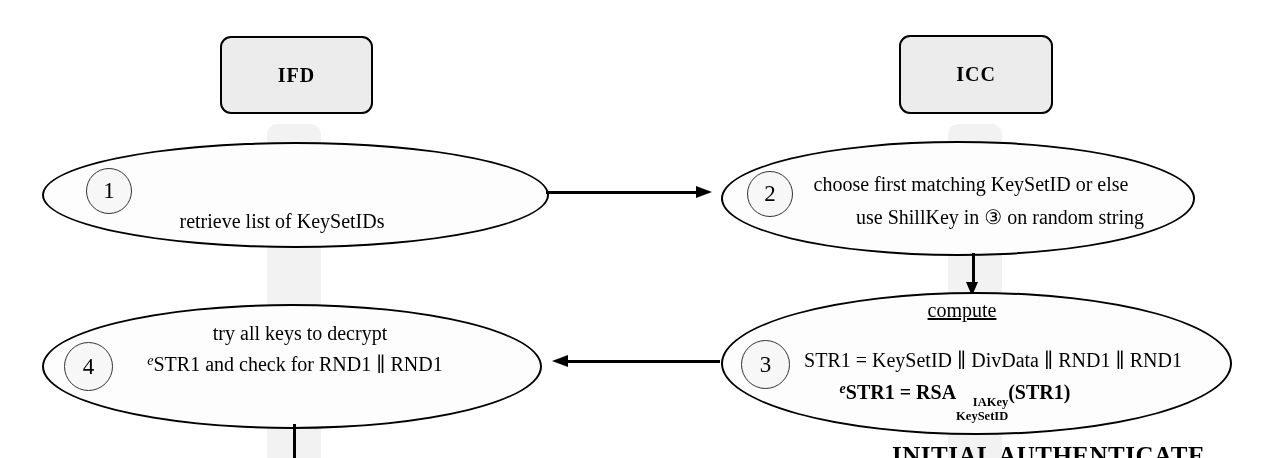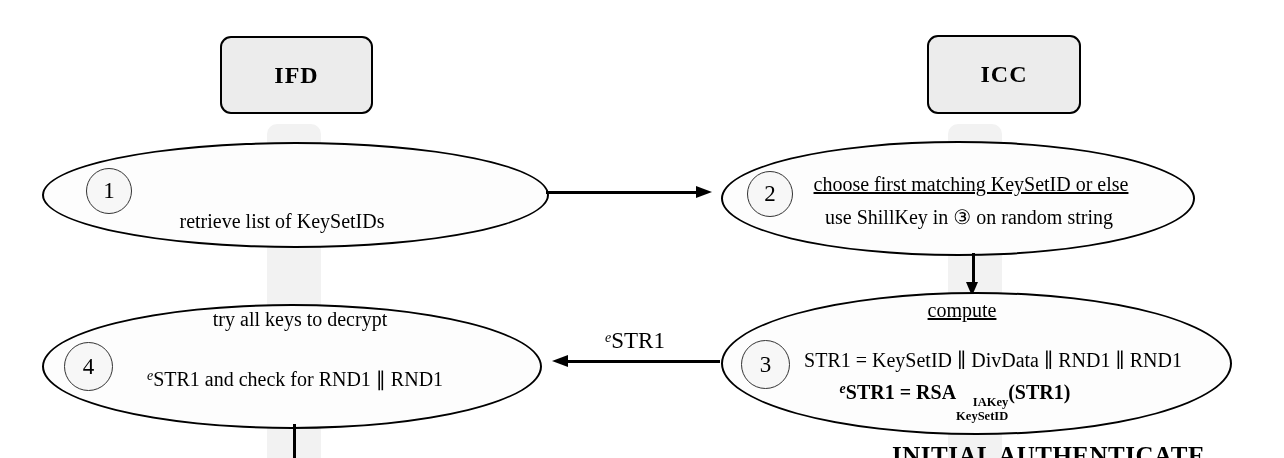--- a/index.html
+++ b/index.html
@@ -13,21 +13,21 @@
     position:absolute; top:124px; height:334px; width:54px;
     background:var(--lifeline_fill,#f2f2f2);
     border-radius:10px 10px 0 0;
   }
   .actor {
     position:absolute;
     background:var(--box_fill,#ececec);
     border:2.5px solid var(--stroke,#000);
     border-radius:11px;
     display:flex; align-items:center; justify-content:center;
-    font-weight:bold; font-size:24px; letter-spacing:1px;
+    font-weight:bold; font-size:20px; letter-spacing:1px;
   }
   .ellipse {
     position:absolute;
     background:var(--ellipse_fill,#fdfdfd);
     border:2.5px solid var(--stroke,#000);
     border-radius:50%;
   }
   .badge {
     position:absolute;
     background:var(--badge_fill,#f7f7f7);
@@ -68,66 +68,63 @@
 <div id="canvas">
 
   <div class="lifeline" style="left:267px;"></div>
   <div class="lifeline" style="left:948px;"></div>
 
   <div class="footer" style="left:892px; top:442px;">INITIAL AUTHENTICATE</div>
 
   <div class="actor" style="left:220px; top:36px; width:149px; height:74px;">
     <span>IFD</span>
   </div>
-  <div class="actor" style="left:899px; top:35px; width:150px; height:75px;margin-left:28px;">
+  <div class="actor" style="left:899px; top:35px; width:150px; height:75px;">
     <span>ICC</span>
   </div>
 
   <div class="ellipse" style="left:42px; top:142px; width:503px; height:102px;"></div>
   <div class="badge" style="left:86px; top:168px; width:44px; height:44px;">
     <span>1</span>
   </div>
   <div class="tline" style="left:132px; top:181px; width:300px;margin-top:28px;">retrieve list of KeySetIDs</div>
 
   <div class="hline" style="left:546px; top:191px; width:152px;"></div>
   <div class="head-right" style="left:696px; top:185.5px;"></div>
 
   <div class="ellipse" style="left:721px; top:141px; width:470px; height:111px;"></div>
   <div class="badge" style="left:747px; top:171px; width:44px; height:44px;">
     <span>2</span>
   </div>
-  <div class="tline" style="left:771px; top:172px; width:400px;text-decoration:underline;">choose first matching KeySetID or else</div>
-  <div class="tline" style="left:769px; top:205px; width:400px;">use ShillKey in ③ on random string</div>
+  <div class="tline" style="left:771px; top:172px; width:400px;">choose first matching KeySetID or else</div>
+  <div class="tline" style="left:800px; top:205px; width:400px;">use ShillKey in ③ on random string</div>
 
   <div class="vline" style="left:972px; top:253px; height:31px;"></div>
   <div class="head-down" style="left:966px; top:282px;"></div>
 
   <div class="ellipse" style="left:721px; top:292px; width:507px; height:139px;"></div>
   <div class="badge" style="left:741px; top:340px; width:47px; height:47px;">
     <span>3</span>
   </div>
   <div class="tline" style="left:812px; top:298px; width:300px;text-decoration:underline;">compute</div>
   <div class="tline" style="left:768px; top:348px; width:450px;">STR1 = KeySetID ∥ DivData ∥ RND1 ∥ RND1</div>
   <div class="tline" style="left:755px; top:377px; width:400px;font-weight:bold;">
     <span class="sup-e">e</span><span>STR1 = RSA</span><span class="ss">
         <span>IAKey</span>
         <span>KeySetID</span>
       </span><span>(STR1)</span>
   </div>
 
-  <div class="msg-label" style="left:545px; top:325px; width:180px;">
-    <span class="sup-e">e</span><span>STR1</span>
-  </div>
   <div class="hline" style="left:566px; top:360px; width:154px;"></div>
   <div class="head-left" style="left:552px; top:354.5px;"></div>
 
   <div class="ellipse" style="left:42px; top:304px; width:496px; height:121px;"></div>
   <div class="badge" style="left:64px; top:342px; width:47px; height:47px;">
     <span>4</span>
   </div>
-  <div class="tline" style="left:150px; top:307px; width:300px;">try all keys to decrypt</div>
-  <div class="tline" style="left:95px; top:364px; width:400px;font-family:Liberation Serif, serif;">
+  <div class="tline" style="left:150px; top:321px; width:300px;">try all keys to decrypt</div>
+  <div class="tline" style="left:95px; top:349px; width:400px;">
     <span class="sup-e">e</span><span>STR1 and check for RND1 ∥ RND1</span>
   </div>
 
   <div class="vline" style="left:293px; top:424px; height:34px;"></div>
 
 </div>
 
 </body></html>

